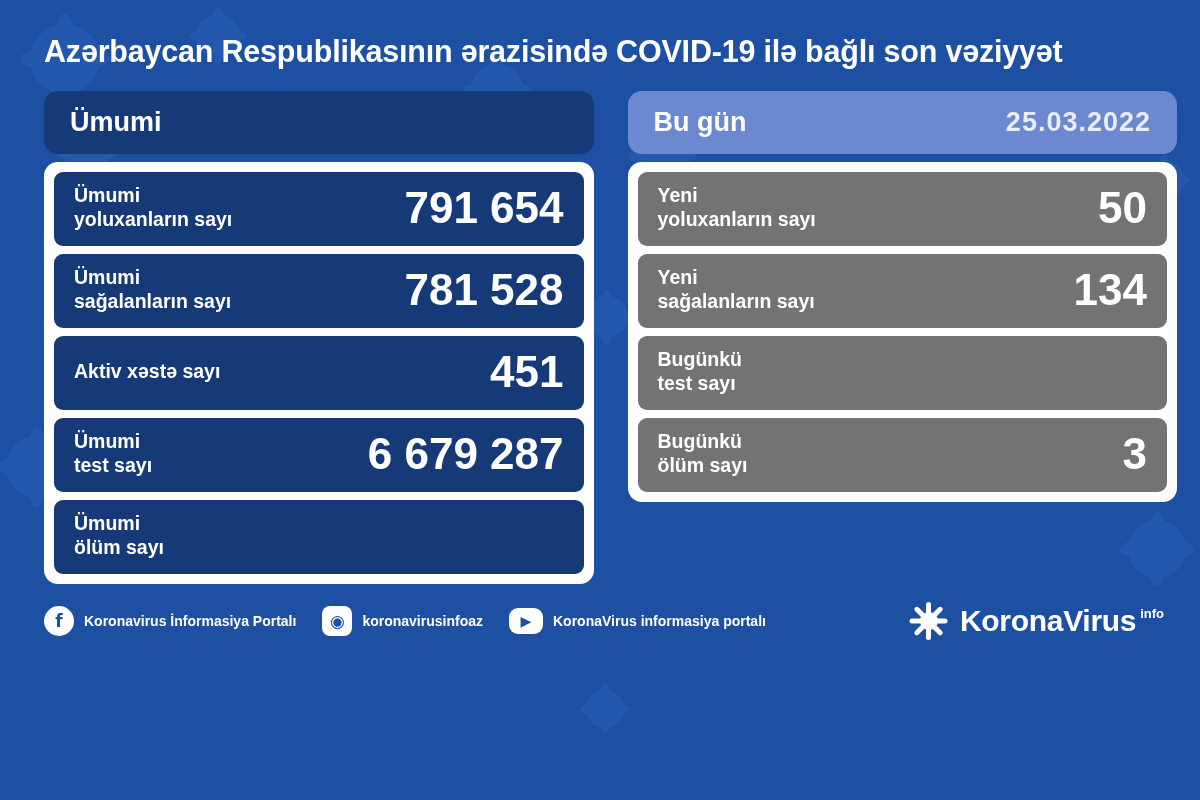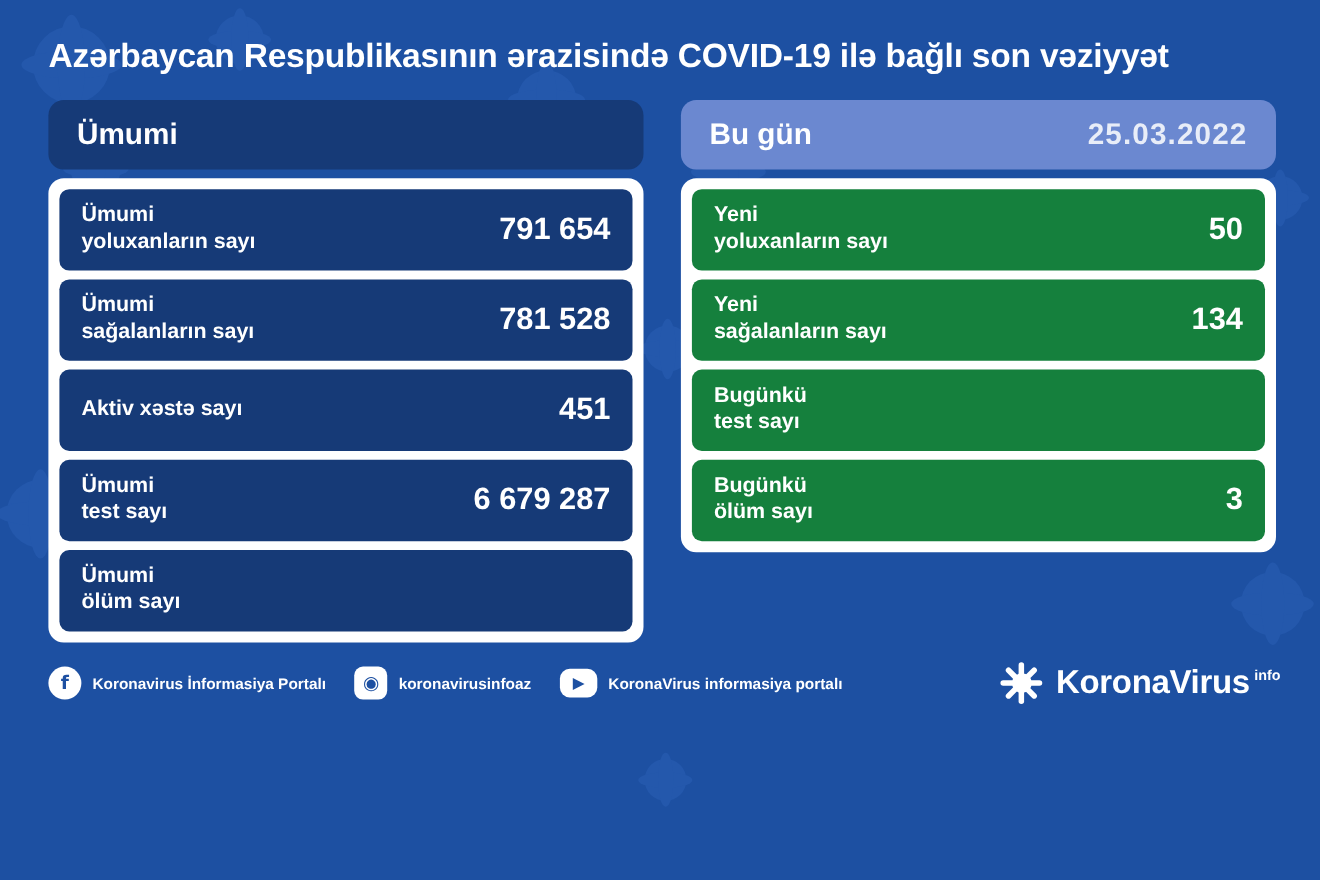--- a/index.html
+++ b/index.html
@@ -44,21 +44,21 @@
     font-weight: bold;
     letter-spacing: -0.2px;
     white-space: nowrap;
   }
 
   .columns {
     position: relative;
     z-index: 3;
     display: flex;
     gap: 34px;
-    padding: 12px 40px 0 44px;
+    padding: 12px 23px 0 44px;
   }
   .col { flex: 1; }
   .panel-title {
     display: flex;
     align-items: center;
     justify-content: space-between;
     border-radius: 14px;
     padding: 16px 26px;
     margin-bottom: 8px;
   }
@@ -85,32 +85,32 @@
 
   .row {
     display: flex;
     align-items: center;
     justify-content: space-between;
     border-radius: 9px;
     padding: 10px 20px 12px 20px;
     min-height: 74px;
   }
   .left .row  { background: #163a77; }
-  .right .row { background: #15803d; }
+  .right .row { background: #737373; }
 
   .row .label {
     color: #ffffff;
     font-size: 19.5px;
     font-weight: bold;
     line-height: 1.22;
     white-space: pre-line;
   }
   .row .value {
     color: #ffffff;
-    font-size: 28px;
+    font-size: 44px;
     font-weight: bold;
     letter-spacing: 0px;
     line-height: 1;
     white-space: nowrap;
   }
 
   .footer {
     position: relative;
     z-index: 3;
     display: flex;

